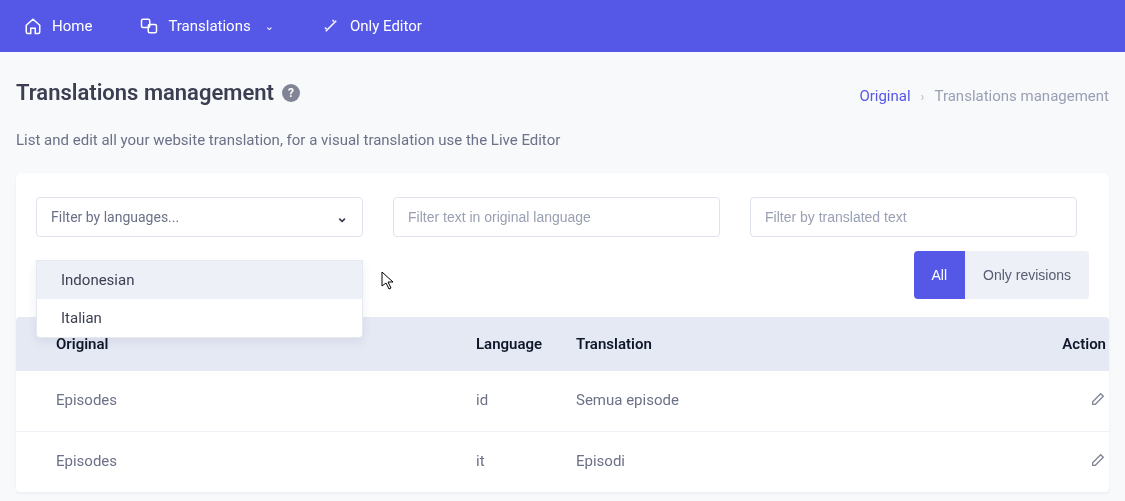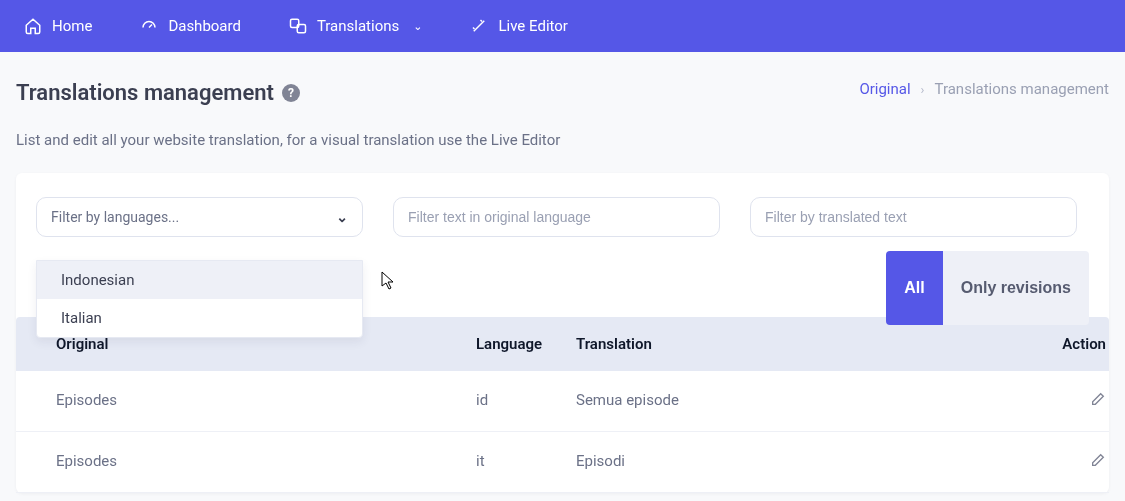--- a/index.html
+++ b/index.html
@@ -29,21 +29,21 @@
   }
   .nav-icon { width: 18px; height: 18px; display:flex; align-items:center; justify-content:center; }
   .nav-chevron { margin-left: 4px; font-size: 11px; }
 
   .page {
     padding: 28px 16px 0 16px;
   }
   .header-row {
     display: flex;
     justify-content: space-between;
-    align-items: flex-start;
+    align-items: flex-end;
     gap: 33px;
   }
   .page-title {
     display: flex;
     align-items: center;
     gap: 8px;
   }
   .page-title h1 {
     font-size: 22px;
     font-weight: 600;
@@ -73,21 +73,21 @@
   }
   .filters-row {
     display: flex;
     gap: 30px;
     align-items: flex-start;
     position: relative;
   }
   .select, .text-input {
     height: 40px;
     border: 1px solid #dfe3ee;
-    border-radius: 10px;
+    border-radius: 4px;
     background: #fff;
     font-size: 14px;
     color: #6b7187;
     padding: 8px 14px;
   }
   .select {
     width: 327px;
     display:flex; align-items:center; justify-content:space-between;
     cursor:pointer;
   }
@@ -98,25 +98,24 @@
 
   .toggle-group {
     position: absolute;
     right: 0;
     top: 54px;
     display: flex;
     border-radius: 4px;
     overflow: hidden;
   }
   .toggle-btn {
-    padding: 28px 18px;
-    font-size: 16px;
+    padding: 16px 18px;
+    font-size: 14px;
     border: none;
     cursor: pointer;
-    font-weight: bold;
   }
   .toggle-all { background:#5557e7; color:#fff; }
   .toggle-rev { background:#eef0f7; color:#565b70; }
 
   .dropdown {
     position:absolute;
     top: 63px;
     left: 0;
     width: 327px;
     background:#fff;
@@ -177,46 +176,37 @@
   <div class="nav-item">
     <span class="nav-icon">
       <svg viewBox="0 0 24 24" width="18" height="18" fill="none" stroke="#fff" stroke-width="2">
           <path d="M3 11l9-8 9 8v9a2 2 0 0 1-2 2h-4v-7h-6v7H5a2 2 0 0 1-2-2z"></path>
         </svg>
     </span>
     <span>Home</span>
   </div>
   <div class="nav-item">
     <span class="nav-icon">
-      <svg viewBox="0 0 24 24" width="18" height="18" fill="none" stroke="#fff" stroke-width="2">
-          <path d="M4 14a8 8 0 0 1 16 0"></path>
-          <path d="M12 14l4-4"></path>
-        </svg>
-    </span>
-    <span>Dashboard</span>
-  </div>
-  <div class="nav-item">
-    <span class="nav-icon">
       <svg viewBox="0 0 24 24" width="18" height="18" fill="#fff">
           <rect x="2" y="3" width="11" height="11" rx="2" fill="none" stroke="#fff" stroke-width="2"></rect>
           <rect x="11" y="10" width="11" height="11" rx="2" fill="none" stroke="#fff" stroke-width="2"></rect>
         </svg>
     </span>
     <span>Translations</span>
     <span class="nav-chevron">⌄</span>
   </div>
   <div class="nav-item">
     <span class="nav-icon">
       <svg viewBox="0 0 24 24" width="18" height="18" fill="none" stroke="#fff" stroke-width="2">
           <path d="M5 19L19 5"></path>
           <path d="M14 4l2 2"></path>
           <path d="M4 14l2 2"></path>
         </svg>
     </span>
-    <span>Live Editor</span>
+    <span>Only Editor</span>
   </div>
 </div>
 
 <div class="page">
   <div class="header-row">
     <div class="page-title">
       <h1>Translations management</h1>
       <span class="help-badge">?</span>
     </div>
     <div class="breadcrumb">

